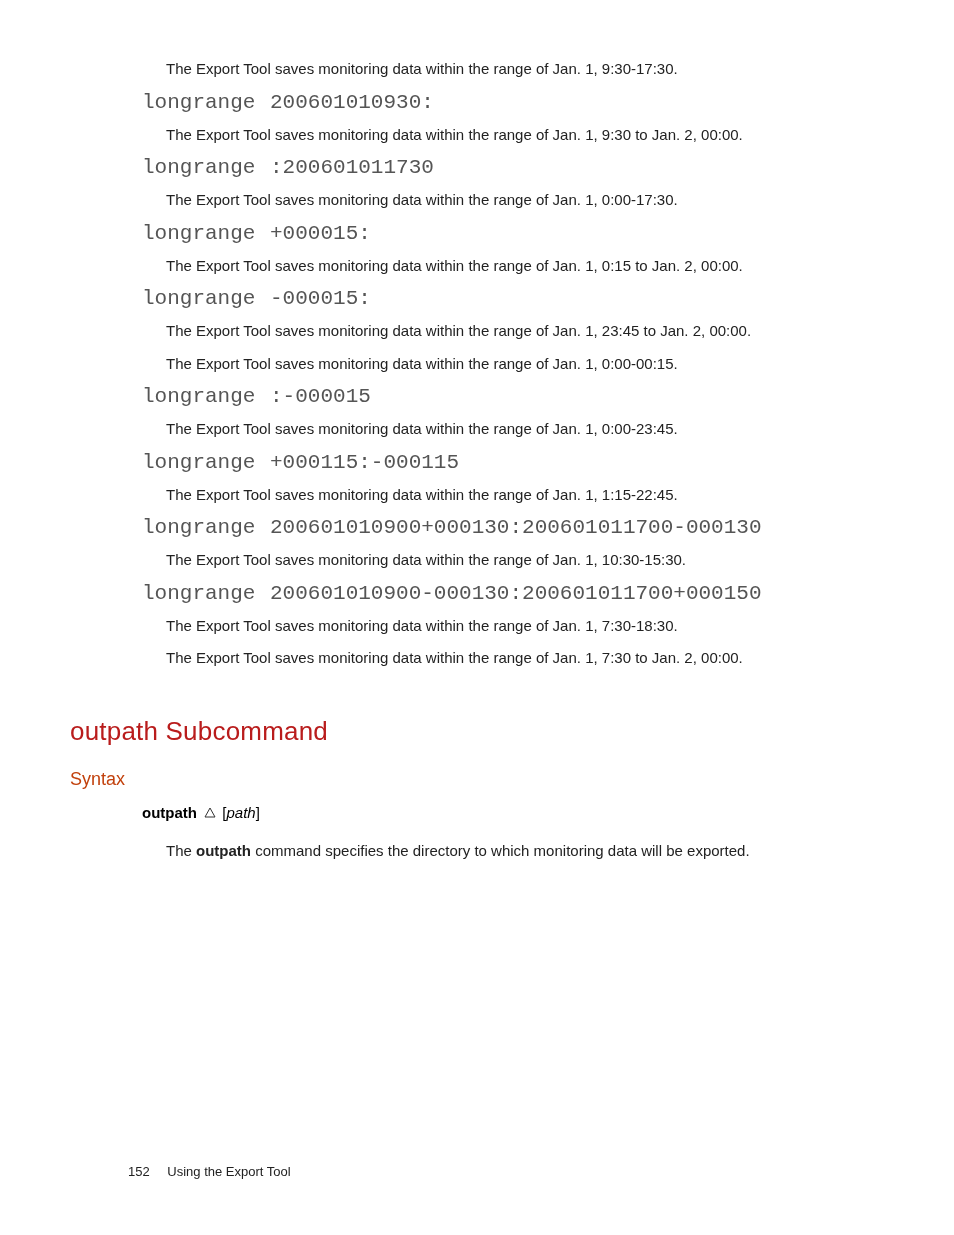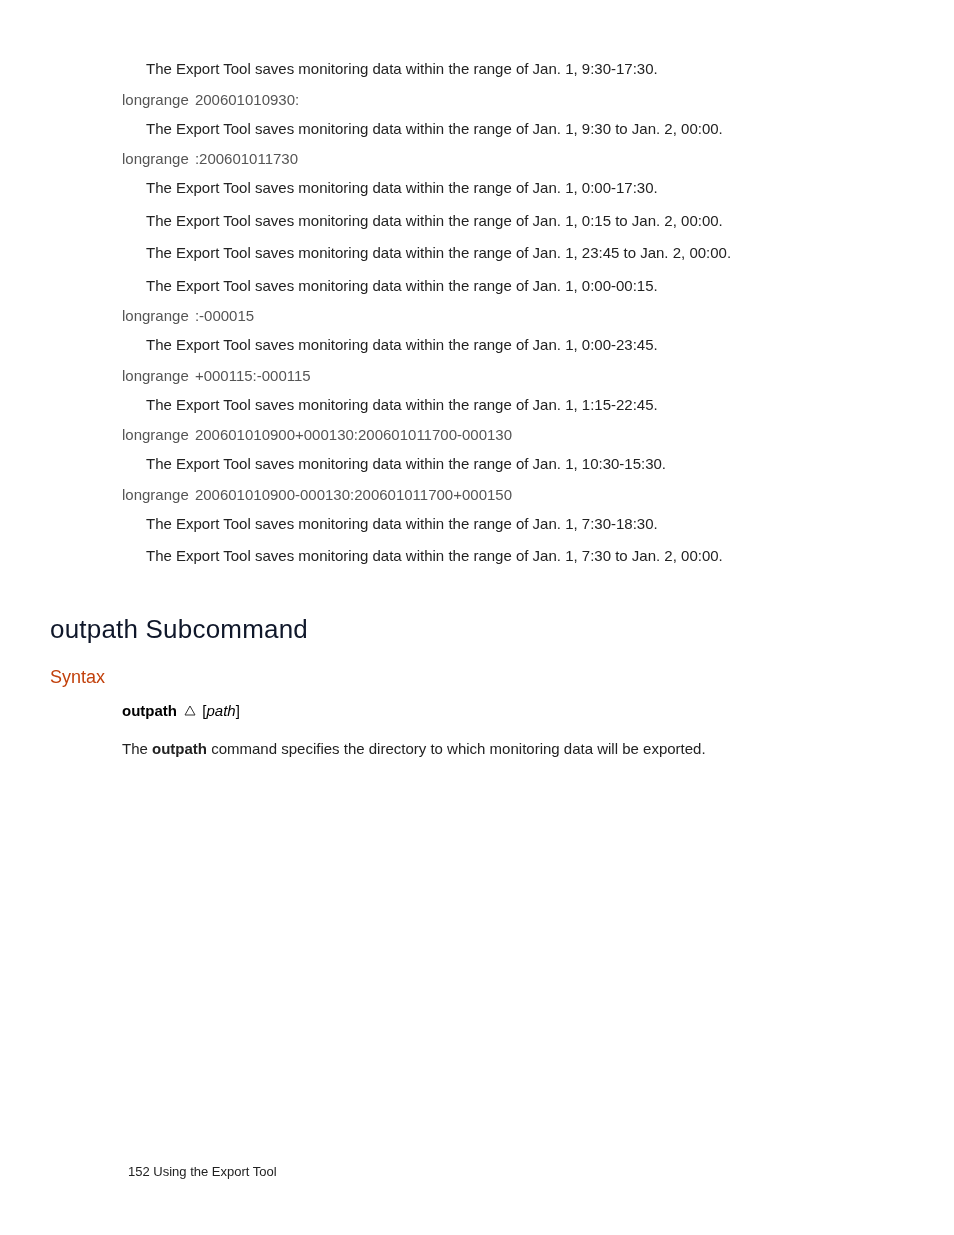--- a/index.html
+++ b/index.html
@@ -7,41 +7,41 @@
     padding: 0;
     font-family: Arial, Helvetica, sans-serif;
     background: #fff;
     color: #000;
     width: 954px;
     height: 1235px;
     position: relative;
     font-size: 15px;
   }
   .page {
-    padding: 58px 50px 0 50px;
+    padding: 58px 50px 0 70px;
   }
   .body-text {
     margin-left: 96px;
     margin-bottom: 10px;
     line-height: 1.5;
     color: #222;
   }
   .code-line {
-    font-family: Liberation Sans, sans-serif;
+    font-family: Liberation Mono, monospace;
     margin-left: 72px;
     margin-bottom: 10px;
     color: #555;
-    font-size: 15px;
+    font-size: 21px;
     word-spacing: 2px;
   }
   .h2 {
     font-family: Arial, Helvetica, sans-serif;
     font-weight: 300;
     font-size: 26px;
-    color: #0f172a;
+    color: #b91c1c;
     margin-top: 46px;
     margin-bottom: 22px;
     letter-spacing: 0.2px;
   }
   .h3 {
     font-family: Arial, Helvetica, sans-serif;
     font-weight: 400;
     font-size: 18px;
     color: #c2410c;
     margin-bottom: 14px;
@@ -59,33 +59,35 @@
     vertical-align: middle;
     margin: 0 2px 3px 3px;
   }
   .footer {
     position: absolute;
     bottom: 56px;
     left: 128px;
     font-size: 13px;
     color: #222;
   }
-  .footer .pg { }
+  .footer .pg { margin-right: 14px; }
 </style>
 </head>
 <body>
 
 <div class="page">
   <div id="entries-container">
       <div class="body-text">The Export Tool saves monitoring data within the range of Jan. 1, 9:30-17:30.</div>
       <div class="code-line">longrange 200601010930:</div>
       <div class="body-text">The Export Tool saves monitoring data within the range of Jan. 1, 9:30 to Jan. 2, 00:00.</div>
       <div class="code-line">longrange :200601011730</div>
       <div class="body-text">The Export Tool saves monitoring data within the range of Jan. 1, 0:00-17:30.</div>
+      <div class="code-line">longrange +000015:</div>
       <div class="body-text">The Export Tool saves monitoring data within the range of Jan. 1, 0:15 to Jan. 2, 00:00.</div>
+      <div class="code-line">longrange -000015:</div>
       <div class="body-text">The Export Tool saves monitoring data within the range of Jan. 1, 23:45 to Jan. 2, 00:00.</div>
       <div class="body-text">The Export Tool saves monitoring data within the range of Jan. 1, 0:00-00:15.</div>
       <div class="code-line">longrange :-000015</div>
       <div class="body-text">The Export Tool saves monitoring data within the range of Jan. 1, 0:00-23:45.</div>
       <div class="code-line">longrange +000115:-000115</div>
       <div class="body-text">The Export Tool saves monitoring data within the range of Jan. 1, 1:15-22:45.</div>
       <div class="code-line">longrange 200601010900+000130:200601011700-000130</div>
       <div class="body-text">The Export Tool saves monitoring data within the range of Jan. 1, 10:30-15:30.</div>
       <div class="code-line">longrange 200601010900-000130:200601011700+000150</div>
       <div class="body-text">The Export Tool saves monitoring data within the range of Jan. 1, 7:30-18:30.</div>
@@ -100,21 +102,21 @@
     <span class="bold">outpath</span>
     <span class="tri">
       <svg width="12" height="11" viewBox="0 0 12 11">
         <path d="M6 1 L11 10 L1 10 Z" fill="none" stroke="#333" stroke-width="1"></path>
       </svg>
     </span>
     <span>[</span><span class="italic">path</span><span>]</span>
   </div>
 
 
-  <div class="body-text" style="margin-left:72px;">
+  <div class="body-text" style="margin-left:96px;">
     <span>The </span><span style="font-weight:bold">outpath</span><span> command specifies the directory to which monitoring data will be exported.</span>
   </div>
 </div>
 
 <div class="footer">
   <span class="pg">152</span>
   <span>Using the Export Tool</span>
 </div>
 
 </body></html>

